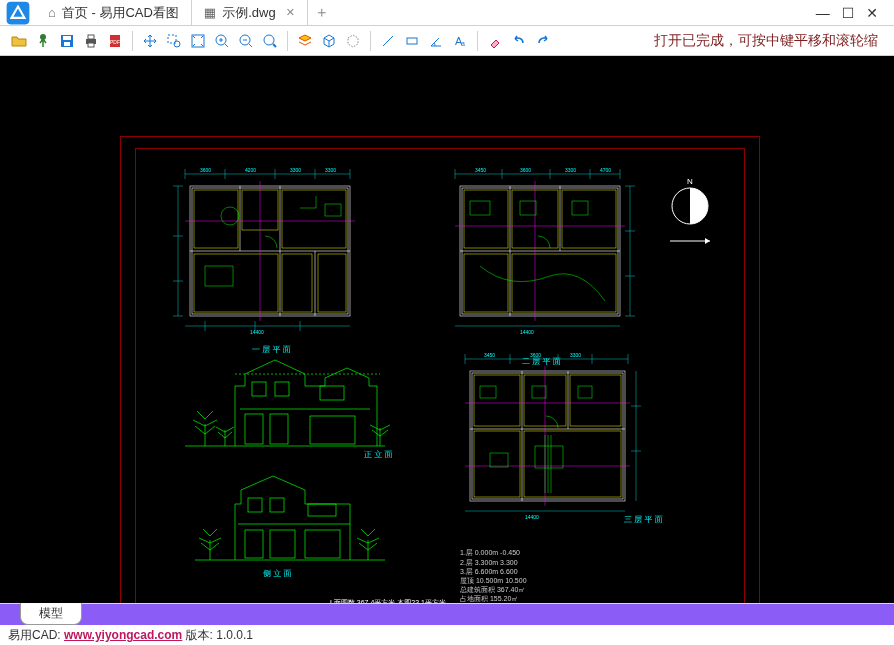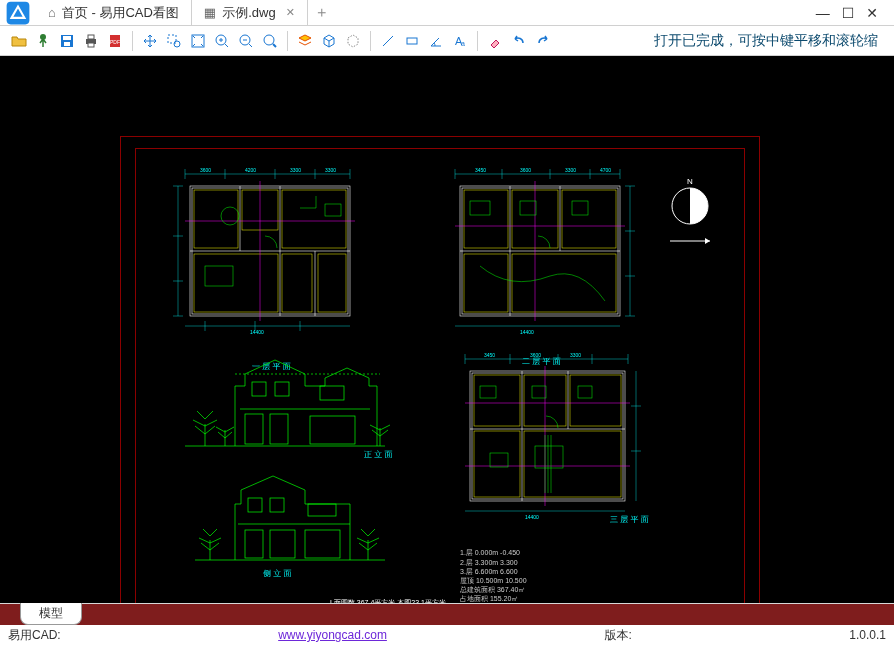--- a/index.html
+++ b/index.html
@@ -86,21 +86,21 @@
       align-items: center;
       justify-content: center;
       cursor: pointer;
       border-radius: 2px;
     }
     .tool-btn svg { width: 16px; height: 16px; }
     .hint-text {
       margin-left: auto;
       padding-right: 8px;
       font-size: 14px;
-      color: #0c4a6e;
+      color: #7f1d1d;
       white-space: nowrap;
     }
     
     .canvas-wrap {
       flex: 1;
       background: #000;
       position: relative;
       overflow: hidden;
     }
     .drawing {
@@ -129,47 +129,47 @@
       position: absolute;
       left: 340px; bottom: 28px;
       font-size: 7px; color: #ccc;
       line-height: 1.3;
     }
     
     .bottom-tabs {
       height: 22px;
       display: flex;
       align-items: flex-end;
-      background: #7f1d1d;
+      background: #8b5cf6;
       border-top: 1px solid #d8d8d8;
       padding-left: 20px;
     }
     .bottom-tab {
       padding: 2px 18px;
       border: 1px solid #999;
       border-top: 1px solid #fff;
       border-radius: 0 0 8px 8px;
       font-size: 12px;
       color: #333;
       background: #fff;
       cursor: pointer;
       margin-top: -1px;
     }
     
     .statusbar {
       height: 20px;
       display: flex;
       align-items: center;
-      justify-content: space-between;
+      justify-content: flex-start;
       padding: 0 8px;
       font-size: 12px;
       color: #333;
       background: #fff;
     }
-    .statusbar a { color: #6d28d9; }
+    .statusbar a { color: #be185d; font-weight: bold; }
   </style>
 </head>
 <body>
 
 <div class="titlebar">
   <div class="app-logo">
     <svg viewBox="0 0 32 32">
         <rect x="2" y="2" width="28" height="28" rx="5" fill="#1e88e5"></rect>
         <path d="M8 22 L16 8 L24 22 Z" fill="none" stroke="#fff" stroke-width="2.5"></path>
       </svg>
@@ -372,21 +372,21 @@
           <rect x="155" y="38" width="16" height="12"></rect>
         <path d="M130 42 h16 v-12"></path>
           <path d="M95 70 a12 12 0 0 1 12 12"></path>
       </g>
       <text x="30" y="6" font-size="5" fill="#0ff">3600</text>
         <text x="75" y="6" font-size="5" fill="#0ff">4200</text>
         <text x="120" y="6" font-size="5" fill="#0ff">3300</text>
         <text x="155" y="6" font-size="5" fill="#0ff">3300</text>
       <text x="80" y="168" font-size="5" fill="#0ff">14400</text>
     </svg>
-    <div class="dwg-label" style="left:132px;top:225px">一 层 平 面</div>
+    <div class="dwg-label" style="left:132px;top:208px">一 层 平 面</div>
 
     <svg style="position:absolute;left:320px;top:30px;width:200px;height:175px" viewBox="0 0 200 175">
       <g stroke="#0ff" stroke-width="0.4" fill="none">
         <line x1="15" y1="8" x2="180" y2="8"></line>
           <line x1="15" y1="3" x2="15" y2="13"></line>
           <line x1="62" y1="3" x2="62" y2="13"></line>
           <line x1="110" y1="3" x2="110" y2="13"></line>
           <line x1="150" y1="3" x2="150" y2="13"></line>
           <line x1="180" y1="3" x2="180" y2="13"></line>
         <line x1="190" y1="20" x2="190" y2="150"></line>
@@ -516,21 +516,21 @@
         <path d="M96 65 a12 12 0 0 1 12 12"></path>
         <line x1="95" y1="84" x2="95" y2="142"></line>
           <line x1="98" y1="84" x2="98" y2="142"></line>
           <line x1="101" y1="84" x2="101" y2="142"></line>
       </g>
       <text x="34" y="6" font-size="5" fill="#0ff">3450</text>
         <text x="80" y="6" font-size="5" fill="#0ff">3600</text>
         <text x="120" y="6" font-size="5" fill="#0ff">3300</text>
       <text x="75" y="168" font-size="5" fill="#0ff">14400</text>
     </svg>
-    <div class="dwg-label" style="left:490px;top:378px">三 层 平 面</div>
+    <div class="dwg-label" style="left:504px;top:378px">三 层 平 面</div>
 
     <div class="dwg-info">
       <div>1.层            0.000m         -0.450</div>
       <div>2.层            3.300m          3.300</div>
       <div>3.层            6.600m          6.600</div>
       <div>屋顶           10.500m         10.500</div>
       <div>总建筑面积                    367.40㎡</div>
       <div>占地面积                      155.20㎡</div>
     </div>
     <div class="dwg-label" style="left:210px;bottom:23px;color:#fff;font-size:7px">L面图数  367.4平方米  本图23.1平方米</div>

